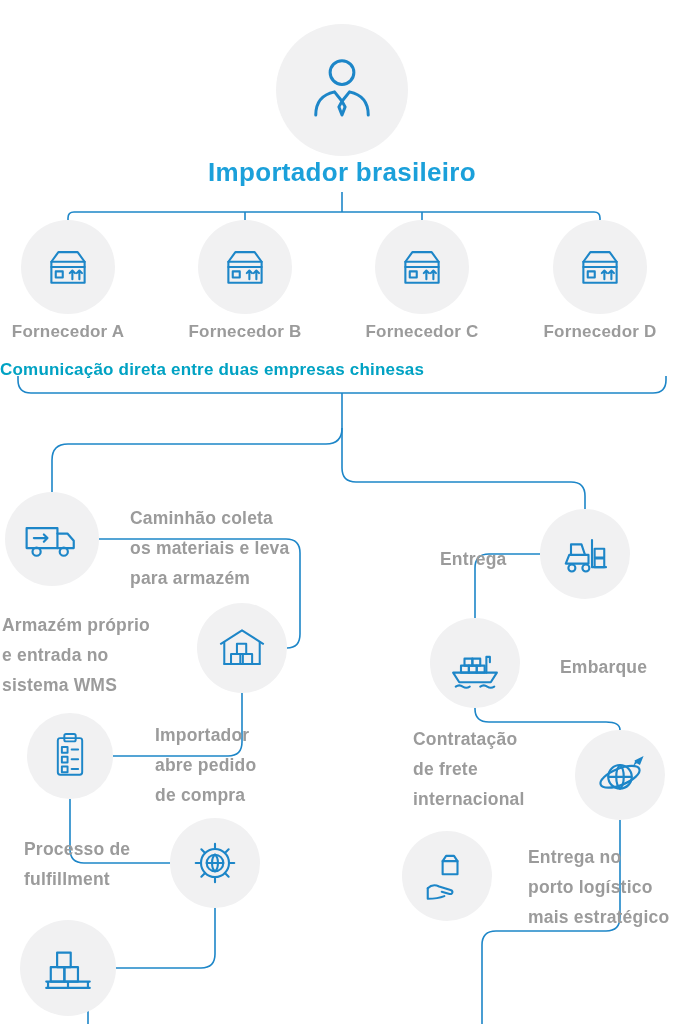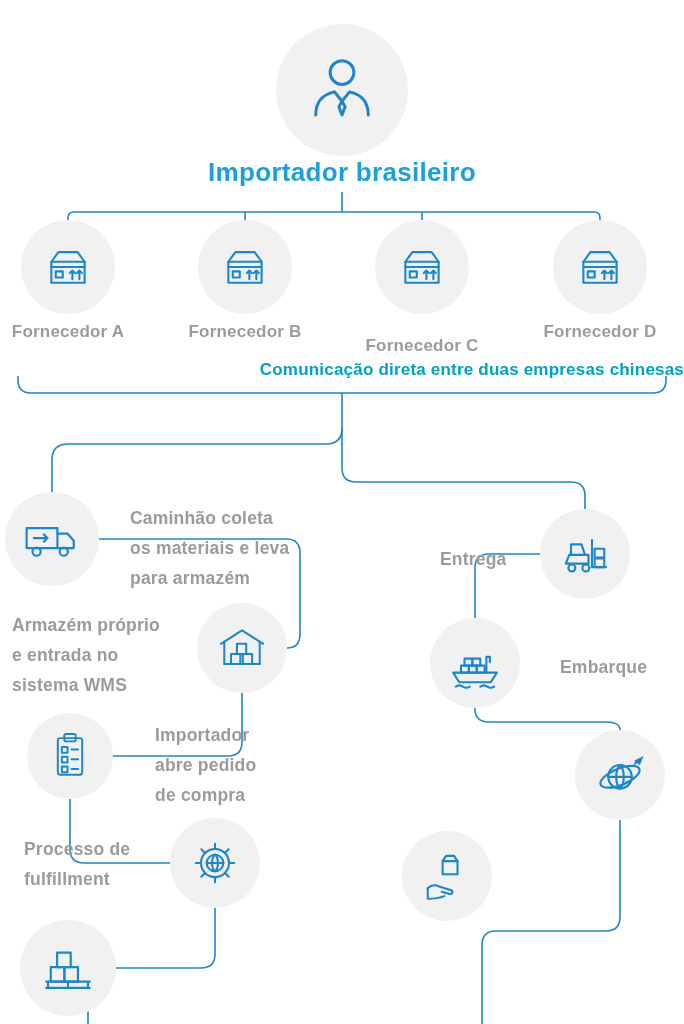--- a/index.html
+++ b/index.html
@@ -11,21 +11,21 @@
   .circle { position:absolute; border-radius:50%; background:var(--circle-bg,#f1f1f2);
             display:flex; align-items:center; justify-content:center;
             color:var(--icon-blue,#1d86c8); }
   .icon { fill:none; stroke:currentColor; stroke-width:2.4;
           stroke-linecap:round; stroke-linejoin:round; }
   .title { position:absolute; left:0; top:141px; width:100%; text-align:center;
            font-size:26px; font-weight:700; letter-spacing:.3px;
            color:var(--accent-blue,#1ba0da); }
   .node-label { position:absolute; text-align:center; font-size:17px; font-weight:700;
                 color:var(--gray-text,#9b9b9b); letter-spacing:.2px; }
-  .note { position:absolute; left:0; top:344px; width:100%; text-align:right;
+  .note { position:absolute; left:0; top:344px; width:100%; text-align:left;
           font-size:17px; font-weight:700; letter-spacing:.2px;
           color:var(--teal,#00a2c3); }
   .flow-text { position:absolute; font-size:17.5px; line-height:30px; font-weight:700;
                color:var(--gray-text,#9b9b9b); white-space:pre-line; letter-spacing:.2px; }
   .defs { position:absolute; width:0; height:0; overflow:hidden; }
 </style>
 </head>
 <body>
 
 <svg class="defs" aria-hidden="true">
@@ -155,35 +155,35 @@
       </svg>
   </div>
   <div class="circle" style="left:553px;top:204px;width:94px;height:94px">
     <svg class="icon" width="56" height="56" viewBox="0 0 64 64">
         <use href="#sym-box"></use>
       </svg>
   </div>
 
   <div class="node-label" style="left:-2px;top:306px;width:140px">Fornecedor A</div>
   <div class="node-label" style="left:175px;top:306px;width:140px">Fornecedor B</div>
-  <div class="node-label" style="left:352px;top:320px;width:140px">Fornecedor C</div>
+  <div class="node-label" style="left:352px;top:306px;width:140px">Fornecedor C</div>
   <div class="node-label" style="left:530px;top:306px;width:140px">Fornecedor D</div>
 
   <div class="note">Comunicação direta entre duas empresas chinesas</div>
 
   <div class="circle" style="left:5px;top:476px;width:94px;height:94px">
     <svg class="icon" width="58" height="58" viewBox="0 0 64 64">
         <use href="#sym-truck"></use>
       </svg>
   </div>
   <div class="flow-text" style="left:130px;top:487px;width:200px">Caminhão coleta
 os materiais e leva
 para armazém</div>
 
-  <div class="flow-text" style="left:12px;top:594px;width:175px">Armazém próprio
+  <div class="flow-text" style="left:2px;top:594px;width:175px">Armazém próprio
 e entrada no
 sistema WMS</div>
   <div class="circle" style="left:197px;top:587px;width:90px;height:90px">
     <svg class="icon" width="54" height="54" viewBox="0 0 64 64">
         <use href="#sym-warehouse"></use>
       </svg>
   </div>
 
   <div class="circle" style="left:27px;top:697px;width:86px;height:86px">
     <svg class="icon" width="52" height="52" viewBox="0 0 64 64">
@@ -215,25 +215,31 @@
       </svg>
   </div>
 
   <div class="circle" style="left:430px;top:602px;width:90px;height:90px">
     <svg class="icon" width="56" height="56" viewBox="0 0 64 64">
         <use href="#sym-ship"></use>
       </svg>
   </div>
   <div class="flow-text" style="left:560px;top:636px;width:120px">Embarque</div>
 
+  <div class="flow-text" style="left:413px;top:708px;width:155px">Contratação
+de frete
+internacional</div>
   <div class="circle" style="left:575px;top:714px;width:90px;height:90px">
     <svg class="icon" width="58" height="58" viewBox="0 0 64 64">
         <use href="#sym-globeplane"></use>
       </svg>
   </div>
 
   <div class="circle" style="left:402px;top:815px;width:90px;height:90px">
     <svg class="icon" width="56" height="56" viewBox="0 0 64 64">
         <use href="#sym-handbox"></use>
       </svg>
   </div>
+  <div class="flow-text" style="left:528px;top:826px;width:156px">Entrega no
+porto logístico
+mais estratégico</div>
 
 </div>
 
 </body></html>

